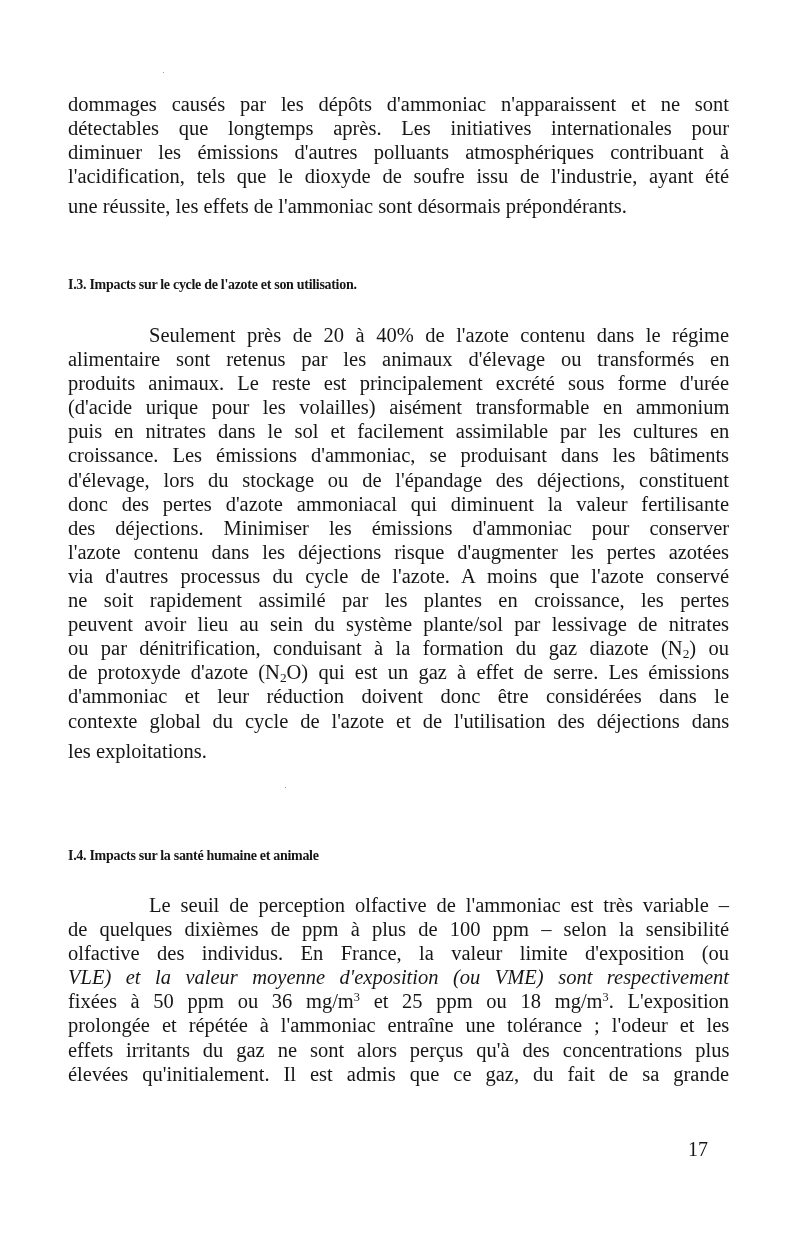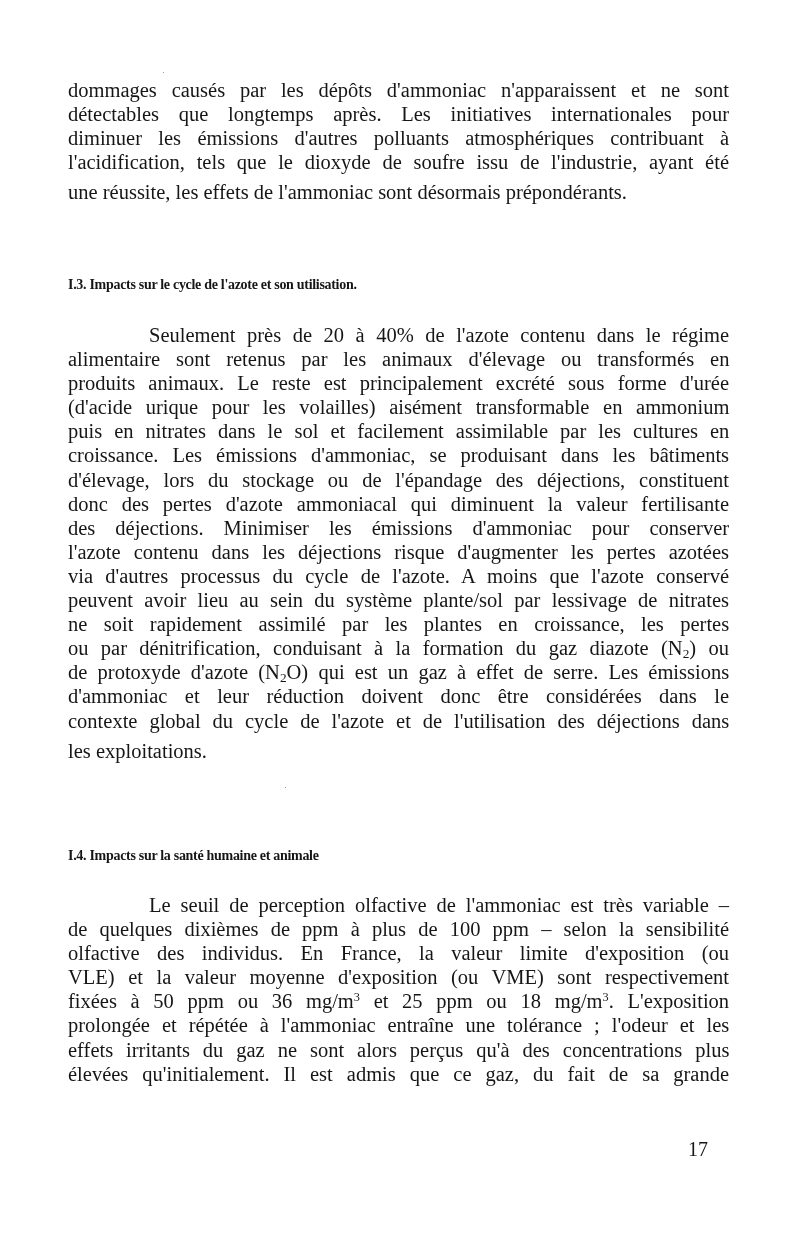--- a/index.html
+++ b/index.html
@@ -17,21 +17,21 @@
   sup { font-size: 0.6em; vertical-align: 0.6em; line-height: 0; }
   .speck { position: absolute; width: 1px; height: 1px; background: #999; }
 </style>
 </head>
 <body>
 
 <div class="page">
 
   <div class="speck" style="left:163px;top:72px;"></div>
 
-  <div class="block para" style="top:78px;">
+  <div class="block para" style="top:92px;">
     <span class="line" style="white-space: nowrap; display: block; word-spacing: 9.66667px;">dommages causés par les dépôts d'ammoniac n'apparaissent et ne sont</span>
     <span class="line" style="white-space: nowrap; display: block; word-spacing: 14.5714px;">détectables que longtemps après. Les initiatives internationales pour</span>
     <span class="line" style="white-space: nowrap; display: block; word-spacing: 11.1429px;">diminuer les émissions d'autres polluants atmosphériques contribuant à</span>
     <span class="line" style="white-space: nowrap; display: block; word-spacing: 6.54545px;">l'acidification, tels que le dioxyde de soufre issu de l'industrie, ayant été</span>
     <span class="line last">une réussite, les effets de l'ammoniac sont désormais prépondérants.</span>
   </div>
 
   <div class="block heading" style="top:277px;">I.3. Impacts sur le cycle de l'azote et son utilisation.</div>
 
   <div class="block para" style="top:323px;">
@@ -39,38 +39,38 @@
     <span class="line" style="white-space: nowrap; display: block; word-spacing: 10.7778px;">alimentaire sont retenus par les animaux d'élevage ou transformés en</span>
     <span class="line" style="white-space: nowrap; display: block; word-spacing: 8px;">produits animaux. Le reste est principalement excrété sous forme d'urée</span>
     <span class="line" style="white-space: nowrap; display: block; word-spacing: 8.5px;">(d'acide urique pour les volailles) aisément transformable en ammonium</span>
     <span class="line" style="white-space: nowrap; display: block; word-spacing: 6.91667px;">puis en nitrates dans le sol et facilement assimilable par les cultures en</span>
     <span class="line" style="white-space: nowrap; display: block; word-spacing: 8.875px;">croissance. Les émissions d'ammoniac, se produisant dans les bâtiments</span>
     <span class="line" style="white-space: nowrap; display: block; word-spacing: 8.66667px;">d'élevage, lors du stockage ou de l'épandage des déjections, constituent</span>
     <span class="line" style="white-space: nowrap; display: block; word-spacing: 8.66667px;">donc des pertes d'azote ammoniacal qui diminuent la valeur fertilisante</span>
     <span class="line" style="white-space: nowrap; display: block; word-spacing: 14.8571px;">des déjections. Minimiser les émissions d'ammoniac pour conserver</span>
     <span class="line" style="white-space: nowrap; display: block; word-spacing: 7.88889px;">l'azote contenu dans les déjections risque d'augmenter les pertes azotées</span>
     <span class="line" style="white-space: nowrap; display: block; word-spacing: 7.09091px;">via d'autres processus du cycle de l'azote. A moins que l'azote conservé</span>
+    <span class="line" style="white-space: nowrap; display: block; word-spacing: 11.3px;">ne soit rapidement assimilé par les plantes en croissance, les pertes</span>
     <span class="line" style="white-space: nowrap; display: block; word-spacing: 6.09091px;">peuvent avoir lieu au sein du système plante/sol par lessivage de nitrates</span>
-    <span class="line" style="white-space: nowrap; display: block; word-spacing: 11.3px;">ne soit rapidement assimilé par les plantes en croissance, les pertes</span>
     <span class="line" style="white-space: nowrap; display: block; word-spacing: 7.18182px;"><span>ou par dénitrification, conduisant à la formation du gaz diazote (N</span><sub>2</sub><span>) ou</span></span>
     <span class="line" style="white-space: nowrap; display: block; word-spacing: 5.07692px;"><span>de protoxyde d'azote (N</span><sub>2</sub><span>O) qui est un gaz à effet de serre. Les émissions</span></span>
     <span class="line" style="white-space: nowrap; display: block; word-spacing: 12.3333px;">d'ammoniac et leur réduction doivent donc être considérées dans le</span>
     <span class="line" style="white-space: nowrap; display: block; word-spacing: 6.81818px;">contexte global du cycle de l'azote et de l'utilisation des déjections dans</span>
     <span class="line last">les exploitations.</span>
   </div>
 
   <div class="speck" style="left:285px;top:787px;"></div>
 
   <div class="block heading" style="top:848px;">I.4. Impacts sur la santé humaine et animale</div>
 
   <div class="block para" style="top:893px;">
     <span class="line indent" style="white-space: nowrap; display: block; word-spacing: 4.8px;">Le seuil de perception olfactive de l'ammoniac est très variable –</span>
     <span class="line" style="white-space: nowrap; display: block; word-spacing: 7px;">de quelques dixièmes de ppm à plus de 100 ppm – selon la sensibilité</span>
     <span class="line" style="white-space: nowrap; display: block; word-spacing: 12.2222px;">olfactive des individus. En France, la valeur limite d'exposition (ou</span>
-    <span class="line" style="white-space: nowrap; display: block; word-spacing: 8.33333px;">VLE) et la valeur moyenne d'exposition (ou VME) sont respectivement</span>
+    <span class="line" style="white-space: nowrap; display: block; word-spacing: 8.33333px; font-style: italic;">VLE) et la valeur moyenne d'exposition (ou VME) sont respectivement</span>
     <span class="line" style="white-space: nowrap; display: block; word-spacing: 8.53846px;"><span>fixées à 50 ppm ou 36 mg/m</span><sup>3</sup><span> et 25 ppm ou 18 mg/m</span><sup>3</sup><span>. L'exposition</span></span>
     <span class="line" style="white-space: nowrap; display: block; word-spacing: 6.81818px;">prolongée et répétée à l'ammoniac entraîne une tolérance ; l'odeur et les</span>
     <span class="line" style="white-space: nowrap; display: block; word-spacing: 7.81818px;">effets irritants du gaz ne sont alors perçus qu'à des concentrations plus</span>
     <span class="line" style="white-space: nowrap; display: block; word-spacing: 8.83333px;">élevées qu'initialement. Il est admis que ce gaz, du fait de sa grande</span>
   </div>
 
   <div class="pagenum">17</div>
 
 </div>
 

